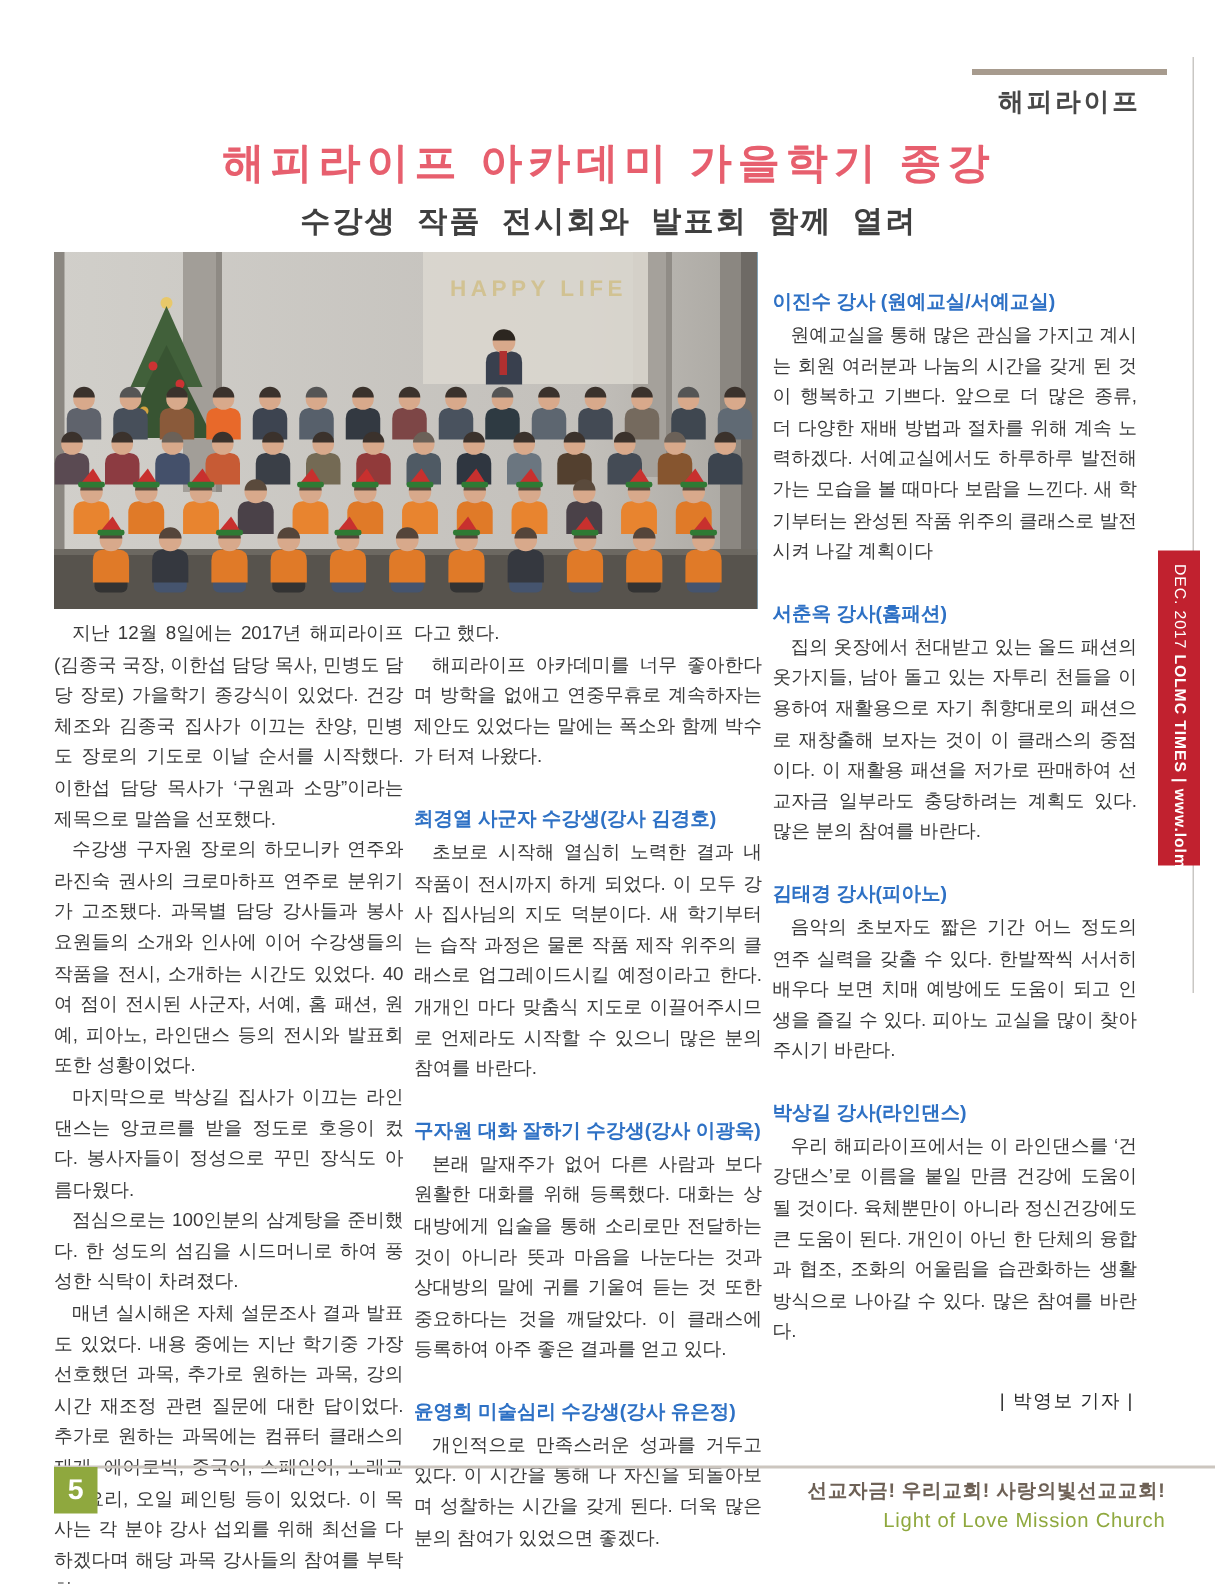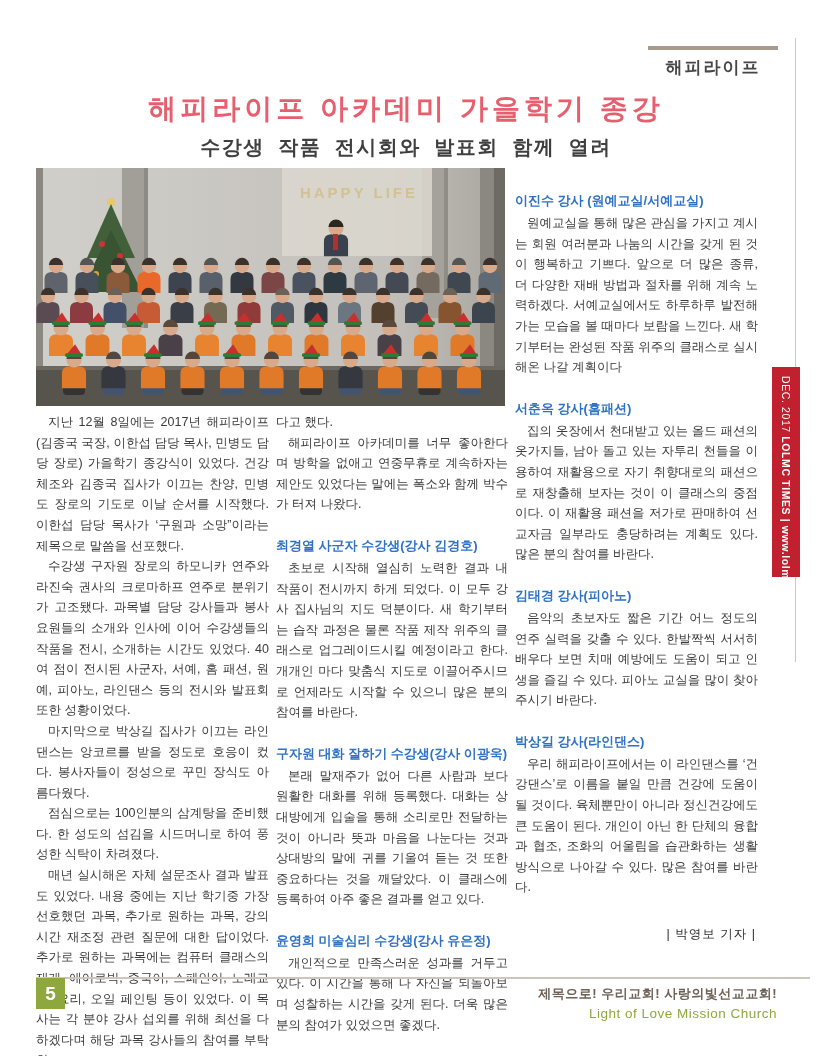--- a/index.html
+++ b/index.html
@@ -321,37 +321,37 @@
     </div>
     <div class="sec">
       <h3>윤영희 미술심리 수강생(강사 유은정)</h3>
       <p>개인적으로 만족스러운 성과를 거두고 있다. 이 시간을 통해 나 자신을 되돌아보며 성찰하는 시간을 갖게 된다. 더욱 많은 분의 참여가 있었으면 좋겠다.</p>
     </div>
   </div>
 
   <div class="col col-3">
     <div class="sec">
       <h3>이진수 강사 (원예교실/서예교실)</h3>
-      <p>원예교실을 통해 많은 관심을 가지고 계시는 회원 여러분과 나눔의 시간을 갖게 된 것이 행복하고 기쁘다. 앞으로 더 많은 종류, 더 다양한 재배 방법과 절차를 위해 계속 노력하겠다. 서예교실에서도 하루하루 발전해 가는 모습을 볼 때마다 보람을 느낀다. 새 학기부터는 완성된 작품 위주의 클래스로 실시해온 나갈 계획이다</p>
+      <p>원예교실을 통해 많은 관심을 가지고 계시는 회원 여러분과 나눔의 시간을 갖게 된 것이 행복하고 기쁘다. 앞으로 더 많은 종류, 더 다양한 재배 방법과 절차를 위해 계속 노력하겠다. 서예교실에서도 하루하루 발전해 가는 모습을 볼 때마다 보람을 느낀다. 새 학기부터는 완성된 작품 위주의 클래스로 발전시켜 나갈 계획이다</p>
     </div>
     <div class="sec">
       <h3>서춘옥 강사(홈패션)</h3>
       <p>집의 옷장에서 천대받고 있는 올드 패션의 옷가지들, 남아 돌고 있는 자투리 천들을 이용하여 재활용으로 자기 취향대로의 패션으로 재창출해 보자는 것이 이 클래스의 중점이다. 이 재활용 패션을 저가로 판매하여 선교자금 일부라도 충당하려는 계획도 있다. 많은 분의 참여를 바란다.</p>
     </div>
     <div class="sec">
       <h3>김태경 강사(피아노)</h3>
       <p>음악의 초보자도 짧은 기간 어느 정도의 연주 실력을 갖출 수 있다. 한발짝씩 서서히 배우다 보면 치매 예방에도 도움이 되고 인생을 즐길 수 있다. 피아노 교실을 많이 찾아주시기 바란다.</p>
     </div>
     <div class="sec">
       <h3>박상길 강사(라인댄스)</h3>
       <p>우리 해피라이프에서는 이 라인댄스를 ‘건강댄스’로 이름을 붙일 만큼 건강에 도움이 될 것이다. 육체뿐만이 아니라 정신건강에도 큰 도움이 된다. 개인이 아닌 한 단체의 융합과 협조, 조화의 어울림을 습관화하는 생활 방식으로 나아갈 수 있다. 많은 참여를 바란다.</p>
     </div>
     <div class="byline">| 박영보 기자 |</div>
   </div>
 
   <div class="foot-rule"></div>
   <div class="page-badge">5</div>
   <div class="foot-slogans">
-    <div class="slogan-ko">제목으로! 우리교회! 사랑의빛선교교회!</div>
+    <div class="slogan-ko">선교자금! 우리교회! 사랑의빛선교교회!</div>
     <div class="slogan-en">Light of Love Mission Church</div>
   </div>
 
 </div>
 
 </body></html>

